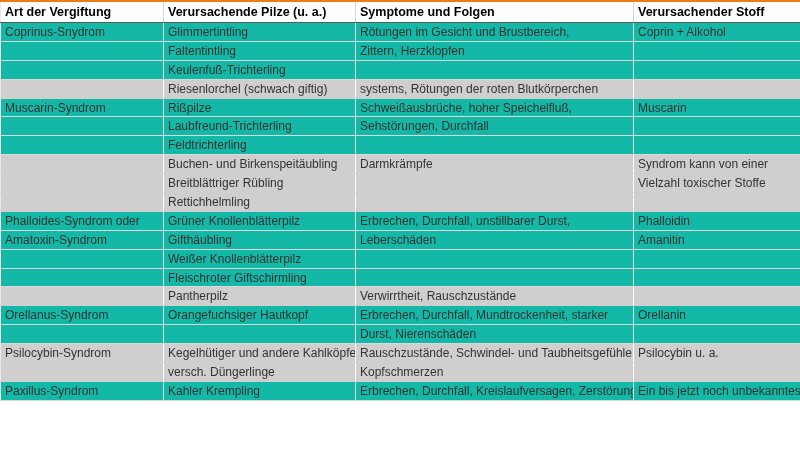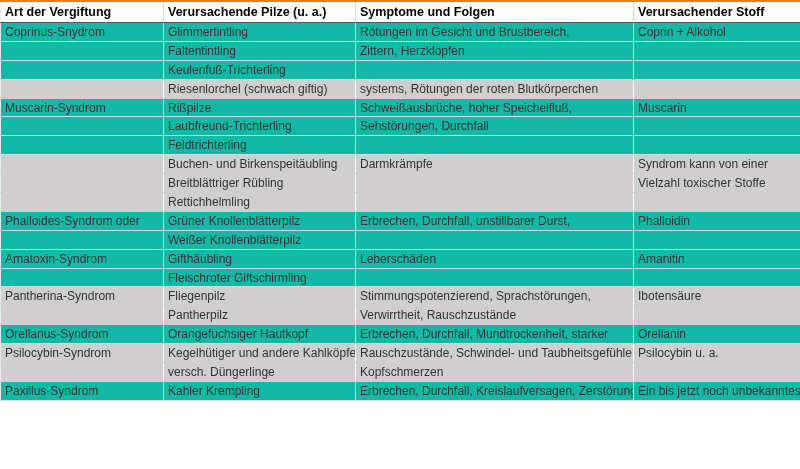--- a/index.html
+++ b/index.html
@@ -142,54 +142,54 @@
           <td></td>
           <td></td>
         </tr>
         <tr class="band-white">
           <td>Phalloides-Syndrom oder</td>
           <td>Grüner Knollenblätterpilz</td>
           <td>Erbrechen, Durchfall, unstillbarer Durst,</td>
           <td>Phalloidin</td>
         </tr>
         <tr class="band-white">
-          <td></td>
-          <td>Weißer Knollenblätterpilz</td>
-          <td></td>
-          <td></td>
-        </tr>
-        <tr class="band-white">
           <td>Amatoxin-Syndrom</td>
           <td>Gifthäubling</td>
           <td>Leberschäden</td>
           <td>Amanitin</td>
         </tr>
         <tr class="band-white">
           <td></td>
+          <td>Weißer Knollenblätterpilz</td>
+          <td></td>
+          <td></td>
+        </tr>
+        <tr class="band-white">
+          <td></td>
           <td>Fleischroter Giftschirmling</td>
           <td></td>
           <td></td>
-        </tr>
-        <tr class="band-gray">
-          <td>Pantherina-Syndrom</td>
-          <td>Fliegenpilz</td>
-          <td>Stimmungspotenzierend, Sprachstörungen,</td>
-          <td>Ibotensäure</td>
         </tr>
         <tr class="band-gray">
           <td></td>
           <td>Pantherpilz</td>
           <td>Verwirrtheit, Rauschzustände</td>
           <td></td>
         </tr>
         <tr class="band-white">
           <td>Orellanus-Syndrom</td>
           <td>Orangefuchsiger Hautkopf</td>
           <td>Erbrechen, Durchfall, Mundtrockenheit, starker</td>
           <td>Orellanin</td>
+        </tr>
+        <tr class="band-white">
+          <td></td>
+          <td></td>
+          <td>Durst, Nierenschäden</td>
+          <td></td>
         </tr>
         <tr class="band-gray">
           <td>Psilocybin-Syndrom</td>
           <td>Kegelhütiger und andere Kahlköpfe</td>
           <td>Rauschzustände, Schwindel- und Taubheitsgefühle,</td>
           <td>Psilocybin u. a.</td>
         </tr>
         <tr class="band-gray">
           <td></td>
           <td>versch. Düngerlinge</td>

